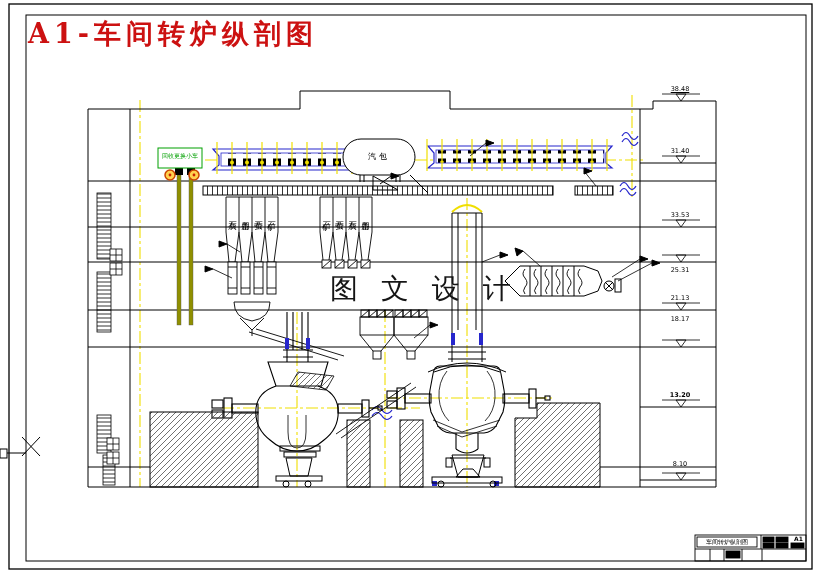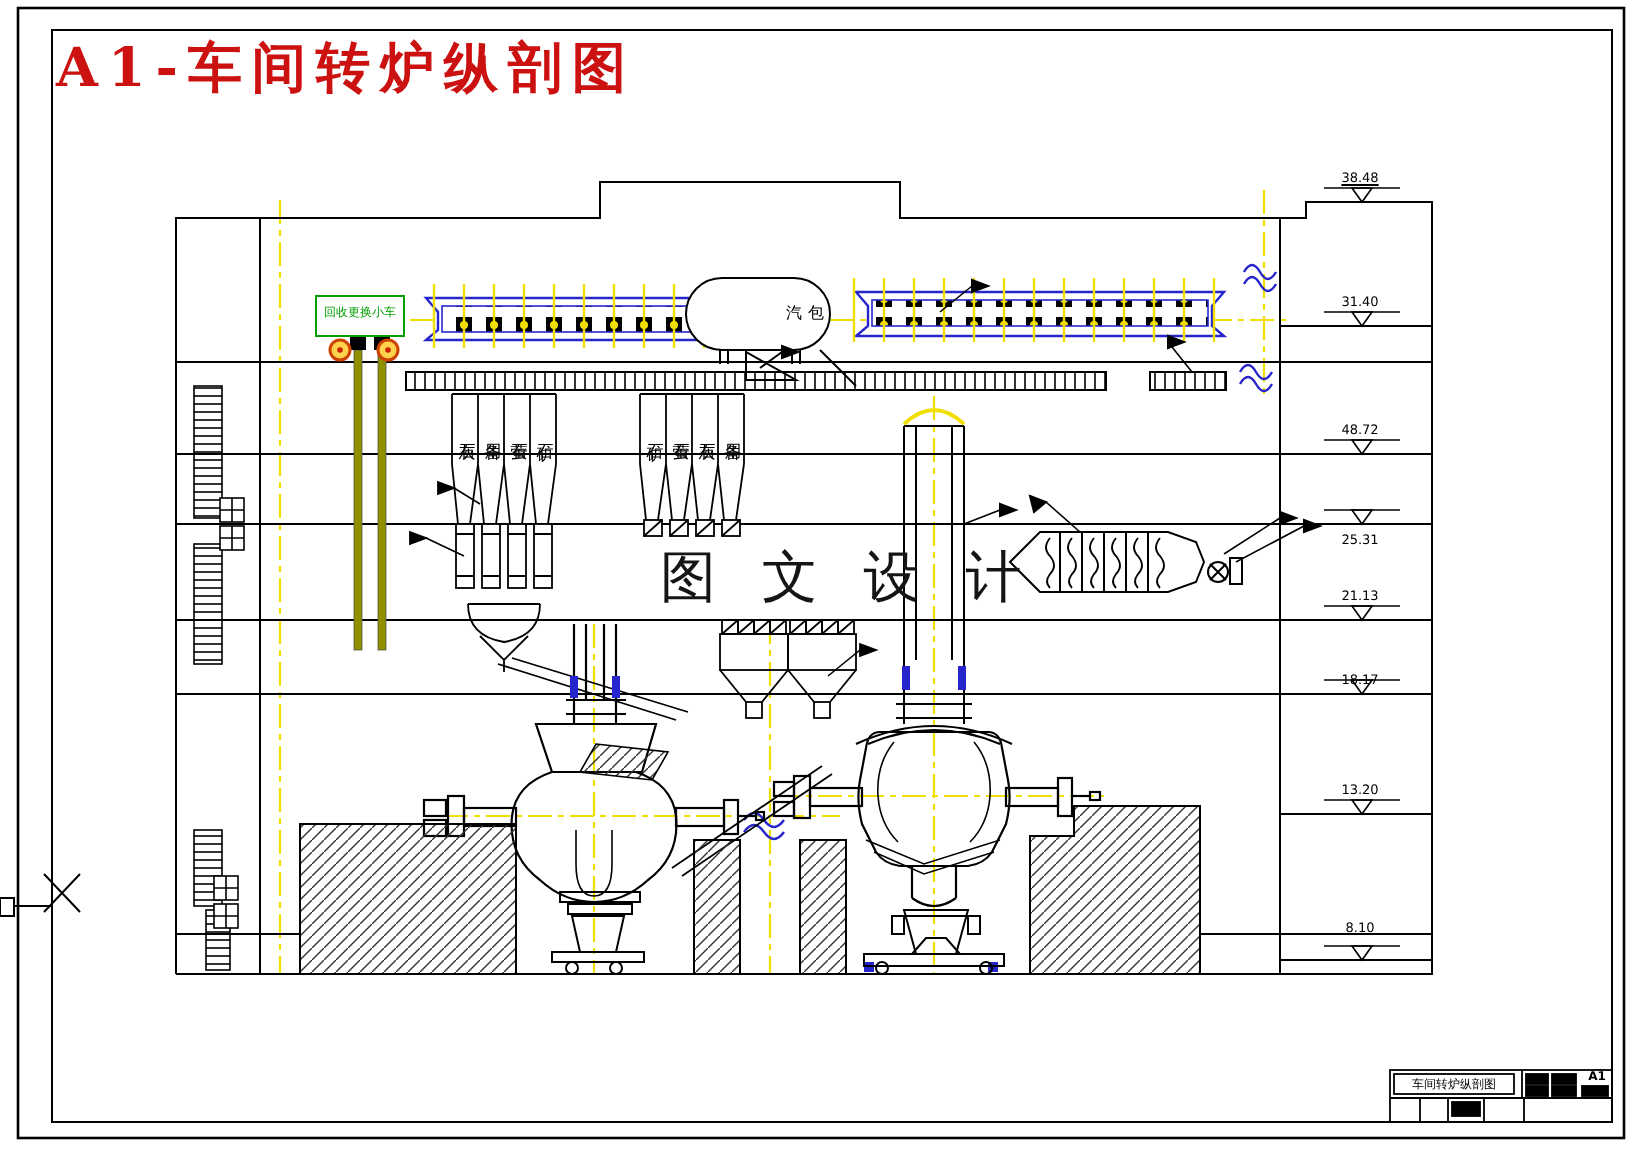--- a/index.html
+++ b/index.html
@@ -2,21 +2,21 @@
 <html><head>
 <meta charset="utf-8">
 <style>
   html,body{margin:0;padding:0;background:#ffffff;width:820px;height:578px;overflow:hidden;
     font-family:"DejaVu Sans","Liberation Sans",sans-serif;}
   #stage{position:relative;width:684px;height:578px;background:#fff;}
   #cad-svg{position:absolute;left:0;top:0;}
   .ov{position:absolute;white-space:nowrap;}
   .title{font-size:27px;font-weight:bold;color:#cc1111;letter-spacing:5px;
     font-family:"DejaVu Serif","Liberation Serif",serif;}
-  .drum-label{width:72px;text-align:right;font-size:8px;letter-spacing:3px;color:#000;}
+  .drum-label{width:72px;text-align:center;font-size:8px;letter-spacing:3px;color:#000;}
   .trolley-label{width:44px;text-align:center;font-size:6px;color:#00a000;letter-spacing:0;}
   .vlabel{writing-mode:vertical-rl;text-orientation:upright;font-size:8.5px;color:#000;
     width:13px;height:30px;text-align:center;line-height:13px;letter-spacing:0;}
   .watermark{font-size:28px;color:#151515;letter-spacing:7px;
     font-family:"DejaVu Serif","Liberation Serif",serif;}
   .elev{width:36px;text-align:center;font-size:6.5px;color:#000;}
   .tb-name{width:60px;text-align:center;font-size:6px;color:#000;}
   .tb-sheet{width:15px;text-align:center;font-size:6px;font-weight:bold;color:#000;}
 </style>
 </head>
@@ -363,23 +363,23 @@
 
 <div class="ov vlabel" style="left:320px;top:200px;">矿石</div>
 <div class="ov vlabel" style="left:333px;top:200px;">萤石</div>
 <div class="ov vlabel" style="left:346px;top:200px;">石灰</div>
 <div class="ov vlabel" style="left:359px;top:200px;">备用</div>
 
 <div class="ov watermark" style="left:330px;top:270px;">图 文 设 计</div>
 
 <div class="ov elev" style="left:662px;top:85px;text-decoration:underline;">38.48</div>
 <div class="ov elev" style="left:662px;top:147px;">31.40</div>
-<div class="ov elev" style="left:662px;top:211px;">48.72</div>
+<div class="ov elev" style="left:662px;top:211px;">33.53</div>
 <div class="ov elev" style="left:662px;top:246px;margin-top:20px;">25.31</div>
 <div class="ov elev" style="left:662px;top:294px;">21.13</div>
-<div class="ov elev" style="left:662px;top:336px;">18.17</div>
-<div class="ov elev" style="left:662px;top:391px;">13.20</div>
+<div class="ov elev" style="left:662px;top:315px;">18.17</div>
+<div class="ov elev" style="left:662px;top:391px;font-weight:bold;">13.20</div>
 <div class="ov elev" style="left:662px;top:460px;">8.10</div>
 
 <div class="ov tb-name" style="left:697px;top:538px;">车间转炉纵剖图</div>
 <div class="ov tb-sheet" style="left:791px;top:535px;">A1</div>
 
 </div>
 
 </body></html>

